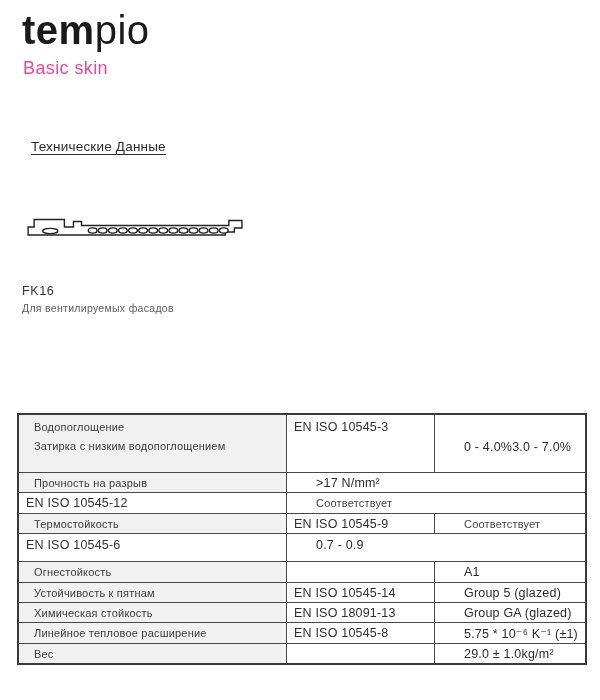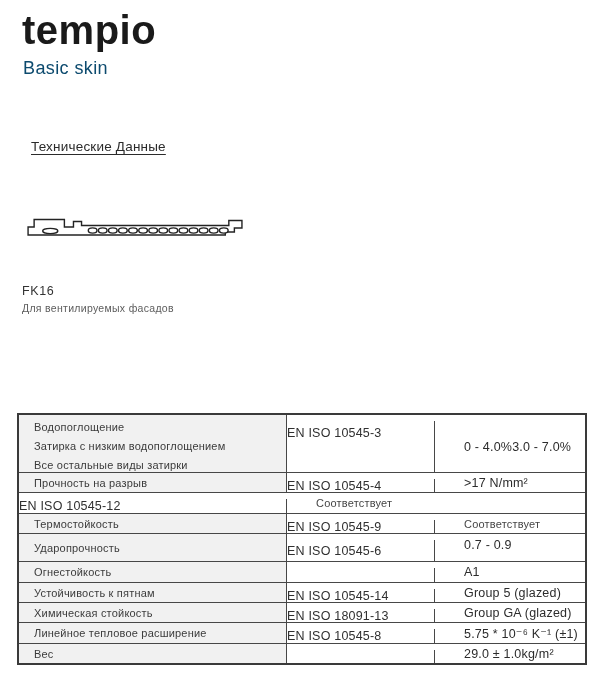--- a/index.html
+++ b/index.html
@@ -4,22 +4,22 @@
 <style>
   html,body{margin:0;padding:0;background:#ffffff;}
   body{
     width:600px;height:700px;position:relative;overflow:hidden;
     font-family:"Liberation Sans","DejaVu Sans",sans-serif;
     -webkit-font-smoothing:antialiased;
   }
   
   .brand{position:absolute;left:22px;top:8px;font-size:40px;line-height:44px;color:#1a1a1a;letter-spacing:0.5px;}
   .brand .b{font-weight:800;}
-  .brand .l{font-weight:700;}
-  .subtitle{position:absolute;left:23px;top:58px;font-size:18px;color:#0c4a6e;letter-spacing:0.4px;}
+  .brand .l{font-weight:400;}
+  .subtitle{position:absolute;left:23px;top:58px;font-size:18px;color:#ec4899;letter-spacing:0.4px;}
   
   .heading{
     position:absolute;left:31px;top:139px;font-size:13.5px;color:#2b2b2b;
     text-decoration:underline;text-underline-offset:3px;letter-spacing:0.2px;
   }
   
   .drawing{position:absolute;left:20px;top:217px;}
   
   .code{position:absolute;left:22px;top:284px;font-size:12.5px;color:#333;letter-spacing:0.6px;}
   .desc{position:absolute;left:22px;top:302px;font-size:10.5px;color:#5d5d5d;letter-spacing:0.3px;}
@@ -29,21 +29,21 @@
     border:2px solid #3a3a3a;background:#fff;
   }
   .row{display:grid;grid-template-columns:268px 148px 150px;box-sizing:border-box;}
   .row + .row{border-top:1px solid #474747;}
   .h57{height:57px}.h28{height:28px}.h21{height:21px}.h20{height:20px}
   .c{display:flex;align-items:center;box-sizing:border-box;overflow:hidden;}
   .prop{
     background:#f1f1f1;padding-left:15px;border-right:1px solid #474747;
     font-size:11px;color:#3b3b3b;letter-spacing:0.2px;
   }
-  .std{border-right:1px solid #474747;font-size:12.5px;color:#303030;letter-spacing:0.2px;margin-top:6px;}
+  .std{padding-left:7px;border-right:1px solid #474747;font-size:12.5px;color:#303030;letter-spacing:0.2px;}
   .val{padding-left:29px;font-size:12.5px;color:#2c2c2c;letter-spacing:0.2px;}
   .sm{font-size:11px;color:#454545;}
   
   .r0 .prop{flex-direction:column;align-items:flex-start;justify-content:flex-start;padding-top:3px;line-height:19px;}
   .r0 .std{align-items:flex-start;padding-top:5px;}
   .r0 .val{flex-direction:row;align-items:flex-start;justify-content:flex-start;padding-top:23px;line-height:19px;}
   
   .top .std,.top .val{align-items:flex-start;padding-top:4px;}
 </style>
 </head>
@@ -77,48 +77,45 @@
 
 <div class="code">FK16</div>
 <div class="desc">Для вентилируемых фасадов</div>
 
 <div class="spec-table">
 
   <div class="row r0 h57">
     <div class="c prop">
       <span>Водопоглощение</span>
       <span>Затирка с низким водопоглощением</span>
-      <span>Все остальные виды затирки</span>
     </div>
     <div class="c std">EN ISO 10545-3</div>
     <div class="c val">
       <span>0 - 4.0%</span>
       <span>3.0 - 7.0%</span>
     </div>
   </div>
 
   <div class="row h20">
     <div class="c prop">Прочность на разрыв</div>
-    <div class="c std">EN ISO 10545-4</div>
     <div class="c val">&gt;17 N/mm²</div>
   </div>
 
   <div class="row h21">
     <div class="c std">EN ISO 10545-12</div>
     <div class="c val sm">Соответствует</div>
   </div>
 
   <div class="row h20">
     <div class="c prop">Термостойкость</div>
     <div class="c std">EN ISO 10545-9</div>
     <div class="c val sm">Соответствует</div>
   </div>
 
   <div class="row top h28">
-    <div class="c prop">Ударопрочность</div>
     <div class="c std">EN ISO 10545-6</div>
     <div class="c val">0.7 - 0.9</div>
   </div>
 
   <div class="row h21">
     <div class="c prop">Огнестойкость</div>
     <div class="c std"></div>
     <div class="c val">A1</div>
   </div>
 

